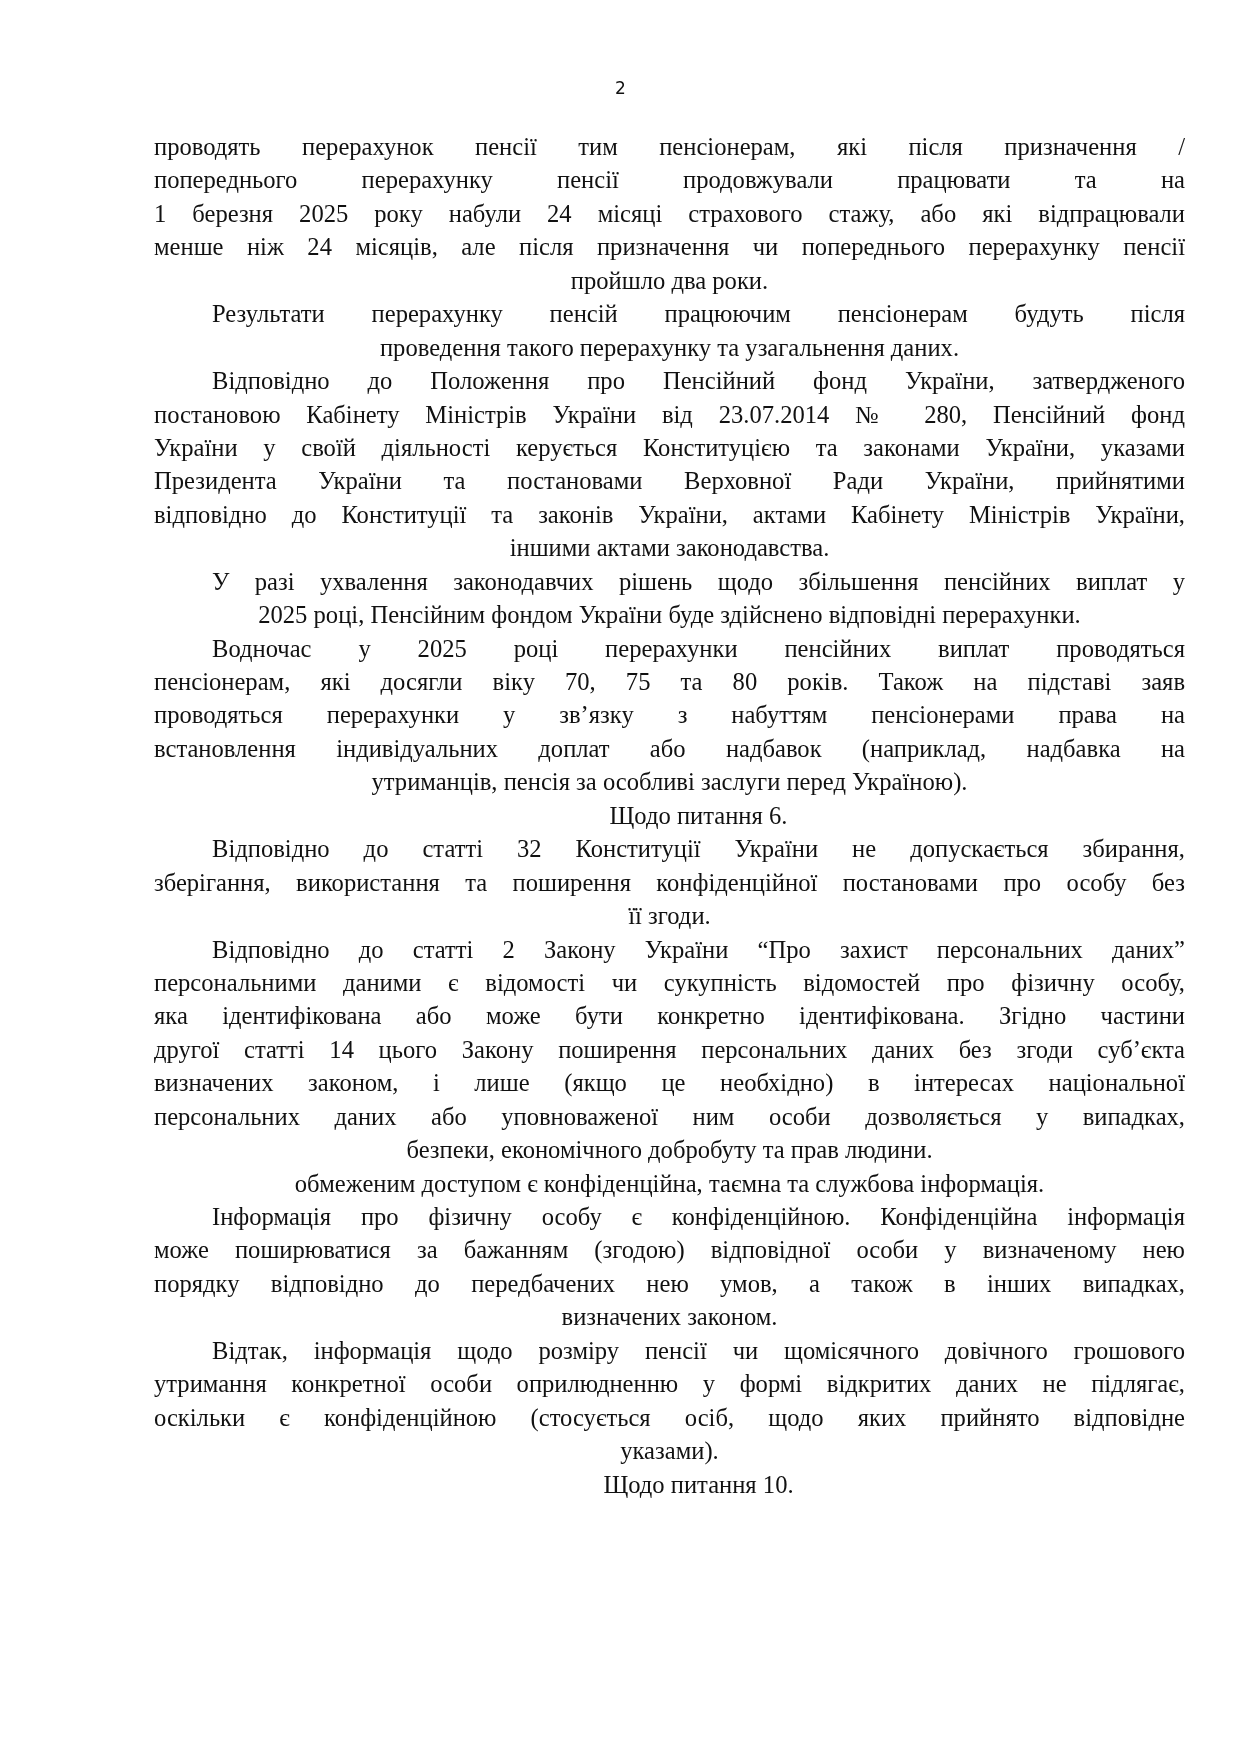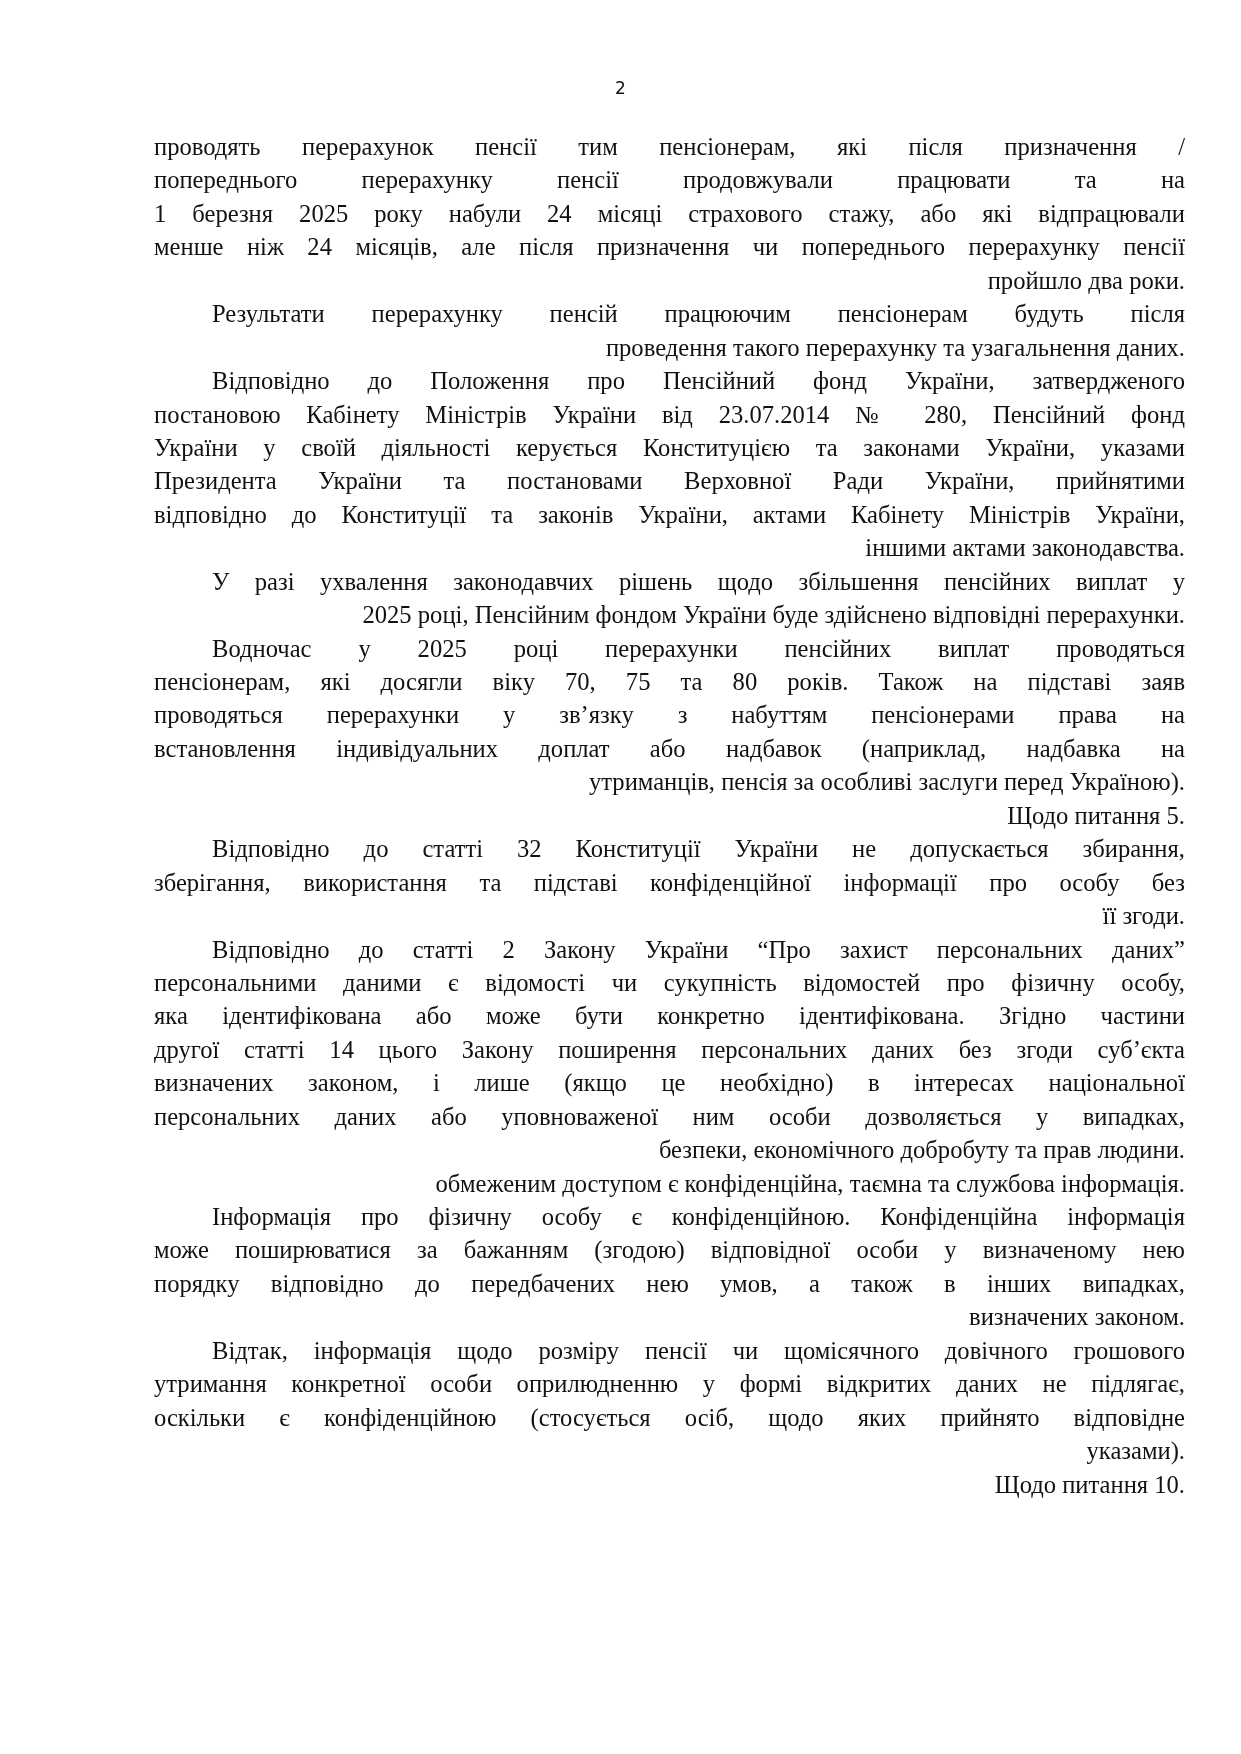--- a/index.html
+++ b/index.html
@@ -39,21 +39,21 @@
       white-space: nowrap;
       height: 33.45px;
     }
     .line.j {
       text-align: justify;
       text-align-last: justify;
       white-space: normal;
       overflow: hidden;
     }
     .line.l {
-      text-align: right;
+      text-align: center;
     }
     .line.indent {
       padding-left: 58px;
     }
   </style>
 </head>
 <body>
 
 <div class="page-number">2</div>
 
@@ -71,23 +71,23 @@
     <div class="line j">Президента України та постановами Верховної Ради України, прийнятими</div>
     <div class="line j">відповідно до Конституції та законів України, актами Кабінету Міністрів України,</div>
     <div class="line l">іншими актами законодавства.</div>
     <div class="line j indent">У разі ухвалення законодавчих рішень щодо збільшення пенсійних виплат у</div>
     <div class="line l">2025 році, Пенсійним фондом України буде здійснено відповідні перерахунки.</div>
     <div class="line j indent">Водночас у 2025 році перерахунки пенсійних виплат проводяться</div>
     <div class="line j">пенсіонерам, які досягли віку 70, 75 та 80 років. Також на підставі заяв</div>
     <div class="line j">проводяться перерахунки у зв’язку з набуттям пенсіонерами права на</div>
     <div class="line j">встановлення індивідуальних доплат або надбавок (наприклад, надбавка на</div>
     <div class="line l">утриманців, пенсія за особливі заслуги перед Україною).</div>
-    <div class="line l indent">Щодо питання 5.</div>
+    <div class="line l indent">Щодо питання 6.</div>
     <div class="line j indent">Відповідно до статті 32 Конституції України не допускається збирання,</div>
-    <div class="line j">зберігання, використання та підставі конфіденційної інформації про особу без</div>
+    <div class="line j">зберігання, використання та поширення конфіденційної постановами про особу без</div>
     <div class="line l">її згоди.</div>
     <div class="line j indent">Відповідно до статті 2 Закону України “Про захист персональних даних”</div>
     <div class="line j">персональними даними є відомості чи сукупність відомостей про фізичну особу,</div>
     <div class="line j">яка ідентифікована або може бути конкретно ідентифікована. Згідно частини</div>
     <div class="line j">другої статті 14 цього Закону поширення персональних даних без згоди суб’єкта</div>
     <div class="line j">визначених законом, і лише (якщо це необхідно) в інтересах національної</div>
     <div class="line j">персональних даних або уповноваженої ним особи дозволяється у випадках,</div>
     <div class="line l">безпеки, економічного добробуту та прав людини.</div>
     <div class="line l">обмеженим доступом є конфіденційна, таємна та службова інформація.</div>
     <div class="line j indent">Інформація про фізичну особу є конфіденційною. Конфіденційна інформація</div>

